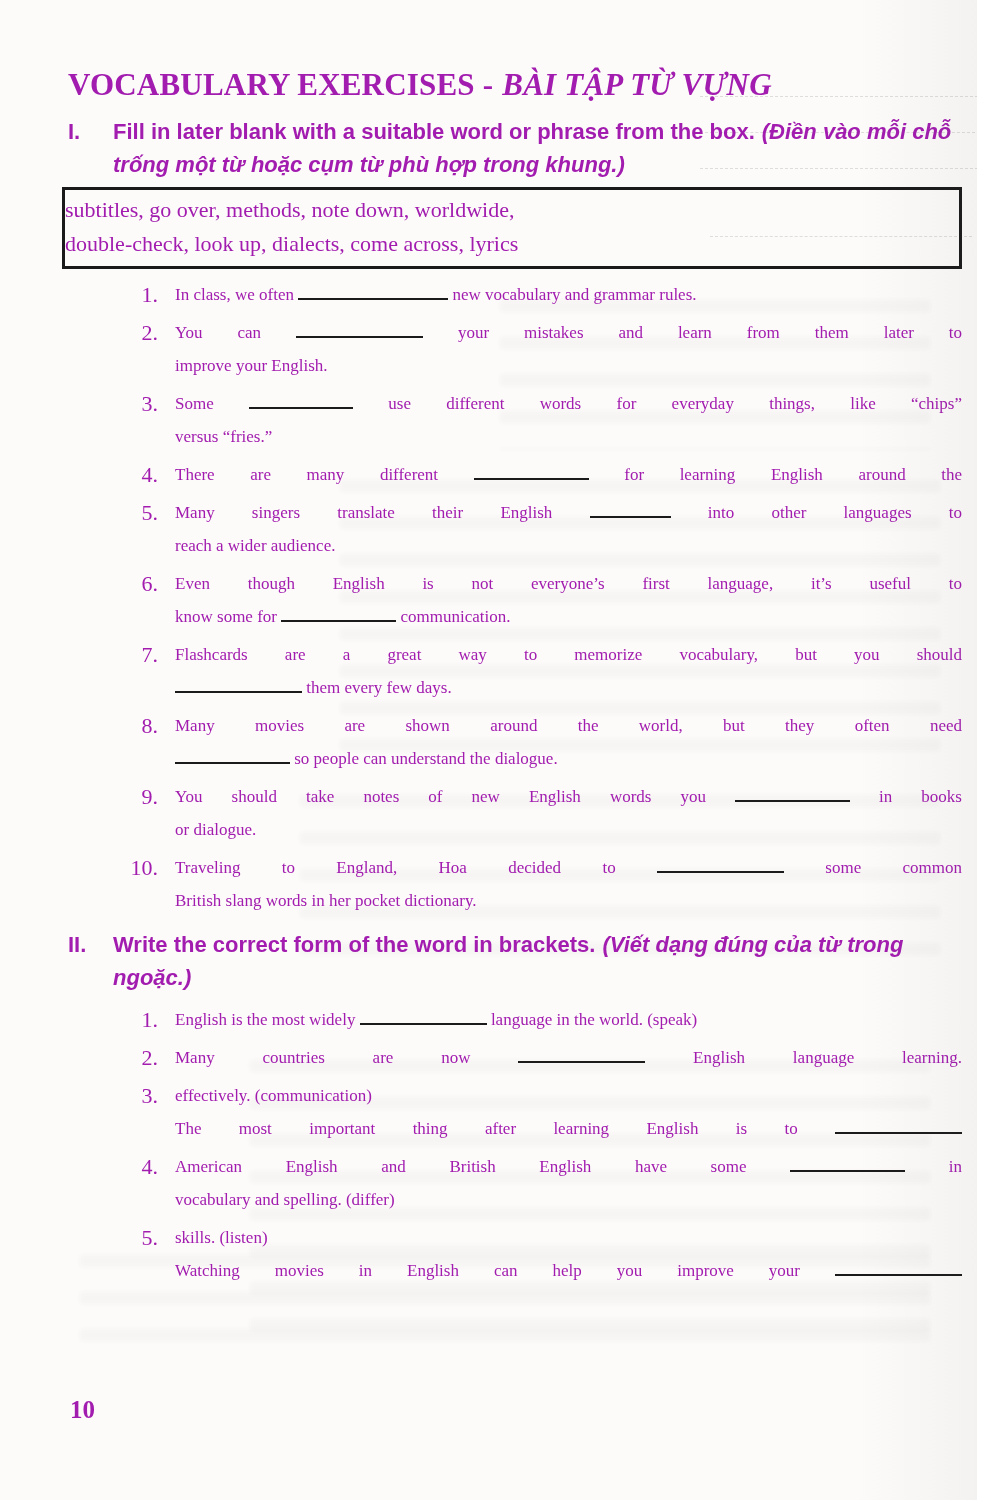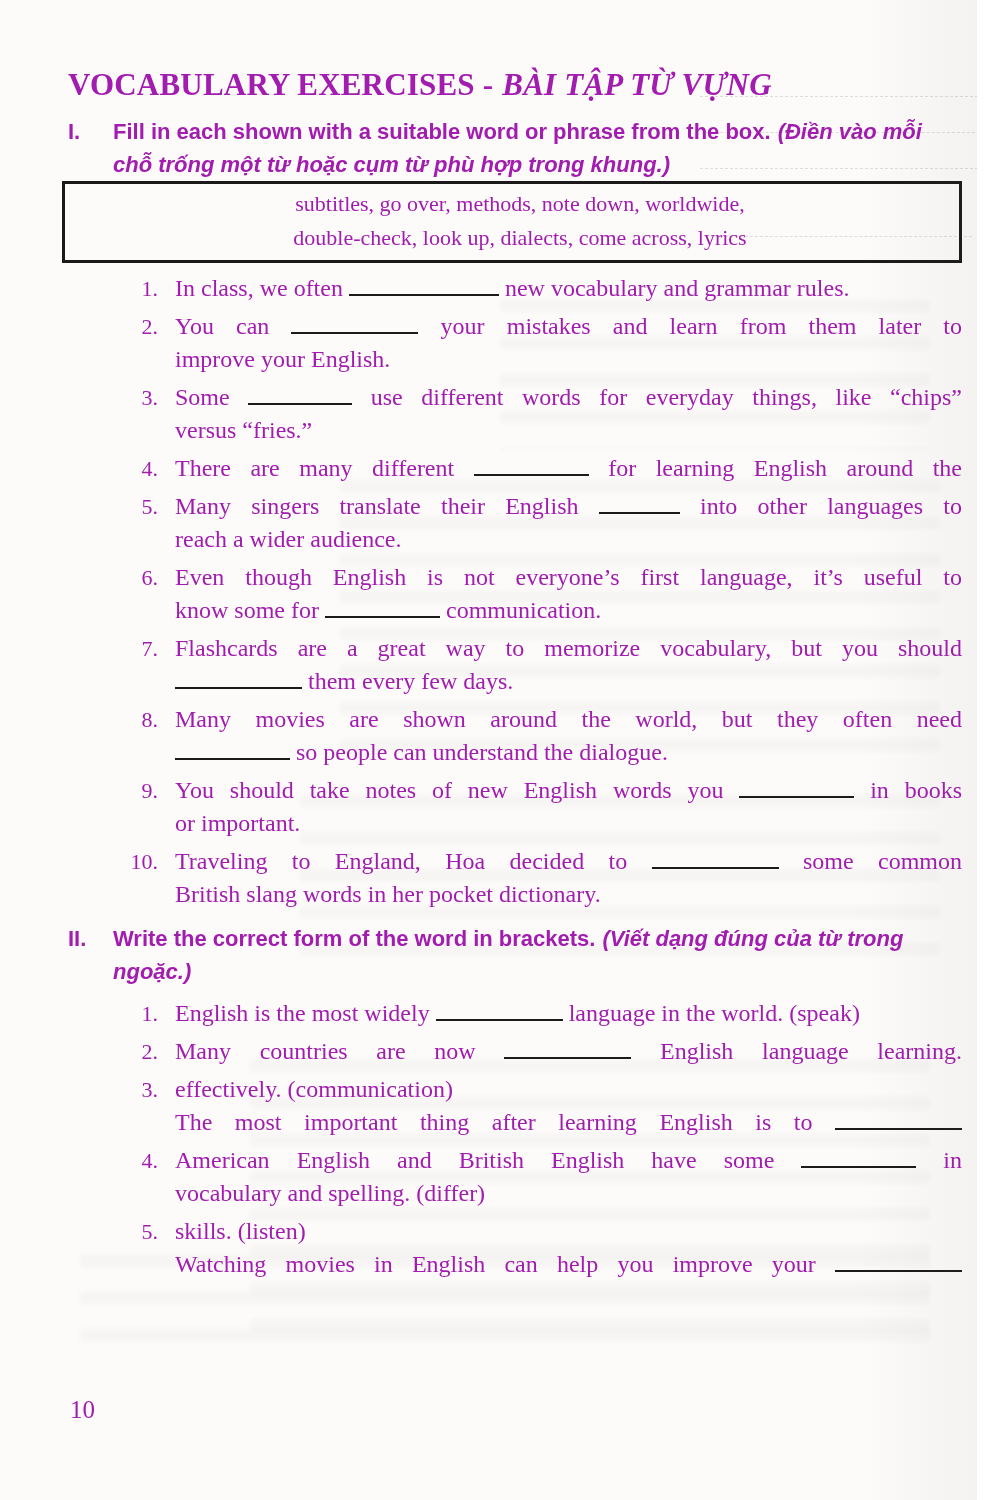--- a/index.html
+++ b/index.html
@@ -30,49 +30,49 @@
   .sec-head {
     display:flex; margin-top:11px;
     font-family:"Liberation Sans", sans-serif;
     font-weight:bold; font-size:22px; line-height:33px;
   }
   .sec-num { width:45px; flex:none; }
   .sec-text { flex:1; }
   .sec-text .vi { font-style:italic; margin-left:7px; }
   .word-box {
     box-sizing:border-box;
-    margin-left:-6px; 
+    margin-left:-6px; margin-top:6px;
     width:900px;
     border:3px solid #1a1a1a;
-    padding:3px 0 5px 16px;
-    text-align:center;
+    padding:3px 0 5px 0;
+    text-align:left;
     font-size:22px; line-height:34px;
   }
   .ex-list {
     list-style:none; margin:9px 0 0 0; padding:0;
   }
   .item { display:flex; margin-bottom:5px; }
   .item .num {
     width:90px; flex:none; text-align:right;
     font-size:22px; line-height:33px;
   }
   .item .txt {
     margin-left:17px; width:787px; flex:none;
-    font-size:24px; line-height:33px;
+    font-size:17px; line-height:33px;
   }
   .ln { display:block; text-align:left; }
   .ln.just { text-align:justify; text-align-last:justify; }
   .blank {
     display:inline-block;
     height:13px;
     border-bottom:2px solid #1b1b1b;
   }
   .page-number {
     position:absolute; left:70px; top:1396px;
-    font-size:25px; font-weight:normal;
+    font-size:25px; font-weight:bold;
   }
   
   .bleed {
     position:absolute;
     background:repeating-linear-gradient(180deg,
       rgba(70,70,85,0.55) 0 12px, rgba(70,70,85,0) 12px 37px);
     opacity:0.055;
     filter:blur(2px);
     pointer-events:none;
   }
@@ -100,21 +100,21 @@
 
   <div class="content">
 
     <div class="title">
       <span>VOCABULARY EXERCISES -</span><span class="vi">BÀI TẬP TỪ VỰNG</span>
     </div>
 
     <div class="sec-head">
       <div class="sec-num">I.</div>
       <div class="sec-text">
-        <span>Fill in each shown with a suitable word or phrase from the box.</span><em class="vi">(Điền vào mỗi chỗ trống một từ hoặc cụm từ phù hợp trong khung.)</em>
+        <span>Fill in later blank with a suitable word or phrase from the box.</span><em class="vi">(Điền vào mỗi chỗ trống một từ hoặc cụm từ phù hợp trong khung.)</em>
       </div>
     </div>
 
     <div class="word-box">
       <div>subtitles, go over, methods, note down, worldwide,</div>
       <div>double-check, look up, dialects, come across, lyrics</div>
     </div>
 
     <ol class="ex-list">
         <li class="item">
@@ -168,21 +168,21 @@
           <span class="num">8.</span>
           <span class="txt">
             <span class="ln just">Many movies are shown around the world, but they often need</span>
             <span class="ln"><span class="blank" style="width: 115px;"></span> so people can understand the dialogue.</span>
           </span>
         </li>
         <li class="item">
           <span class="num">9.</span>
           <span class="txt">
             <span class="ln just">You should take notes of new English words you <span class="blank" style="width: 115px;"></span> in books</span>
-            <span class="ln">or important.</span>
+            <span class="ln">or dialogue.</span>
           </span>
         </li>
         <li class="item">
           <span class="num">10.</span>
           <span class="txt">
             <span class="ln just">Traveling to England, Hoa decided to <span class="blank" style="width: 127px;"></span> some common</span>
             <span class="ln">British slang words in her pocket dictionary.</span>
           </span>
         </li>
       </ol>

